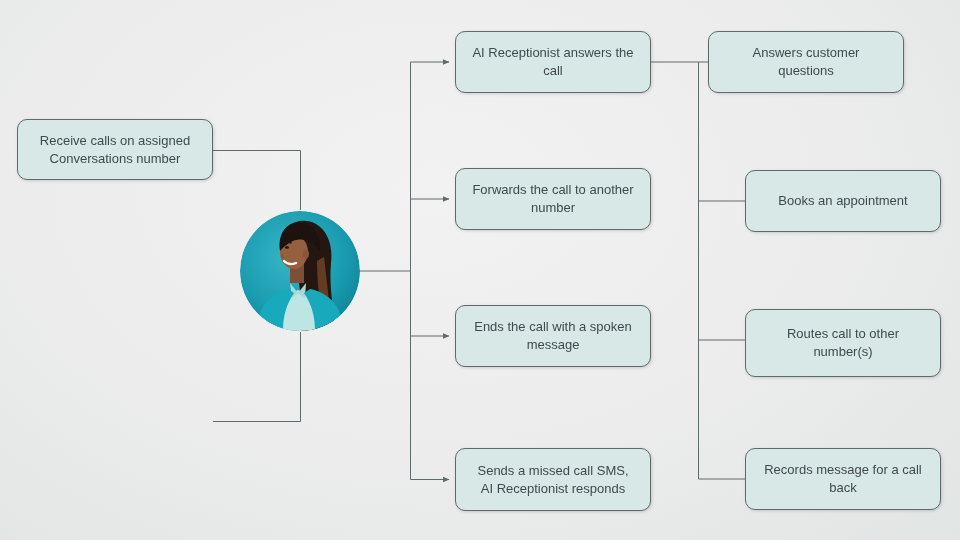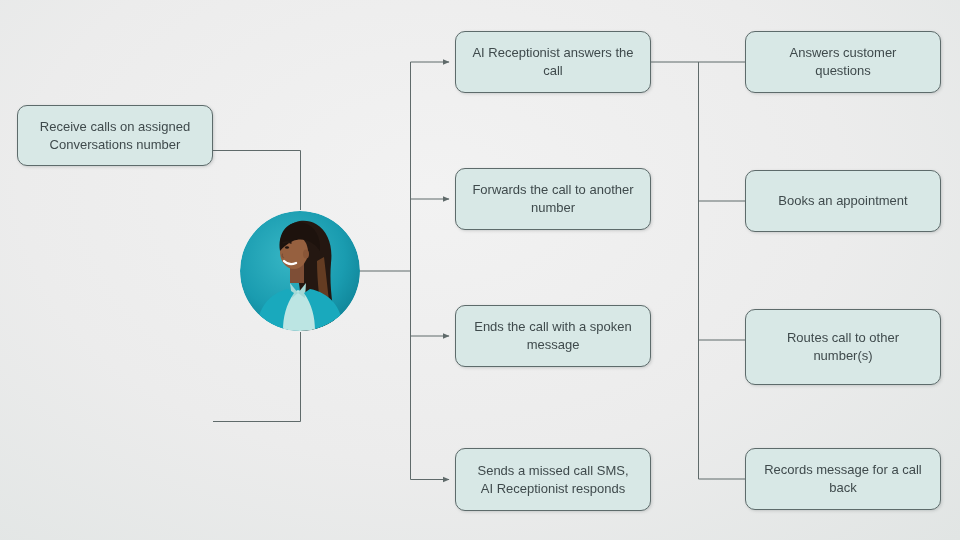--- a/index.html
+++ b/index.html
@@ -34,29 +34,29 @@
     box-shadow: 1px 1px 3px rgba(90,100,100,0.25);
     display: flex;
     align-items: center;
     justify-content: center;
     text-align: center;
     padding: 18px 14px;
     font-size: 13px;
     line-height: 1.35;
     color: #3f4a4c;
   }
-  .node-l1 { left: 17px;  top: 105px; height: 61px; }
+  .node-l1 { left: 17px;  top: 119px; height: 61px; }
   .node-l2 { left: 17px;  top: 390px; height: 63px; }
   .node-m1 { left: 455px; top: 31px;  height: 62px; }
   .node-m2 { left: 455px; top: 168px; height: 62px; }
   .node-m3 { left: 455px; top: 305px; height: 62px; }
   .node-m4 { left: 455px; top: 448px; height: 63px; }
-  .node-r1 { left: 745px; top: 31px;  height: 62px; }
+  .node-r1 { left: 708px; top: 31px;  height: 62px; }
   .node-r2 { left: 745px; top: 170px; height: 62px; text-align: right; }
-  .node-r3 { left: 745px; top: 309px; height: 76px; }
+  .node-r3 { left: 745px; top: 309px; height: 68px; }
   .node-r4 { left: 745px; top: 448px; height: 62px; }
   .avatar {
     position: absolute;
     left: 240px;
     top: 211px;
     width: 120px;
     height: 120px;
     border-radius: 50%;
     overflow: hidden;
   }

